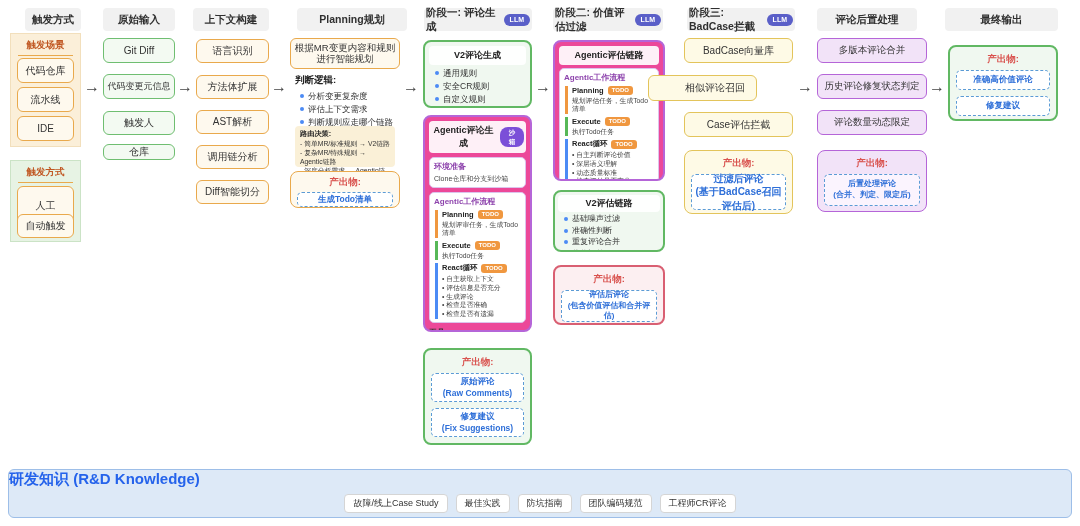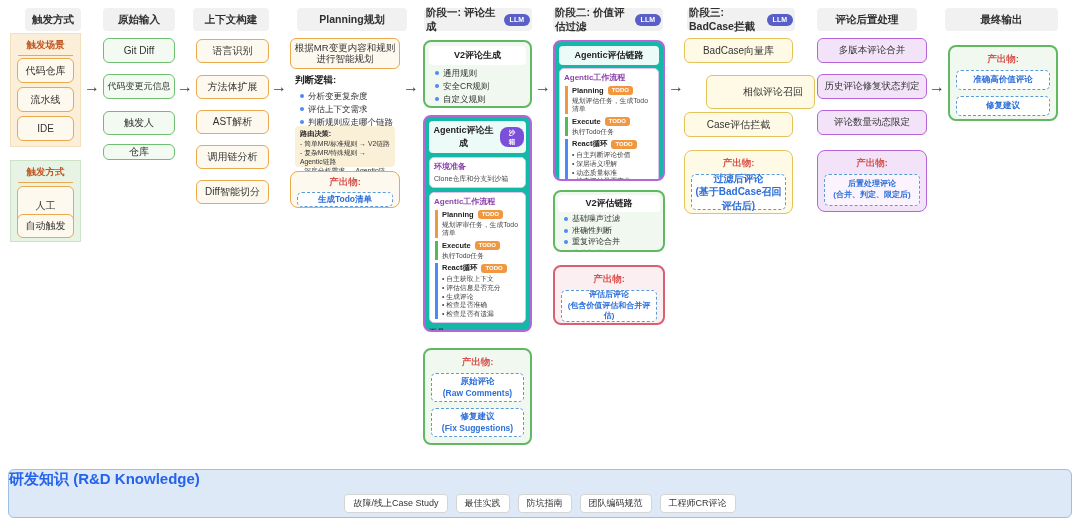--- a/index.html
+++ b/index.html
@@ -12,21 +12,21 @@
   .orange{border:1px solid #E9A94C;background:#FEF9EE;}
   .green-item{border:1px solid #6FBE71;background:#F3FAF2;}
   .yellow{border:1px solid #E3C45B;background:#FEFAE6;}
   .lav{border:1px solid #B565D8;background:#F2E3F8;}
   .group{position:absolute;border-radius:0;box-sizing:border-box;}
   .cream{background:#FBEFD9;border:1px solid #F2DFBC;}
   .greenbg{background:#E7F3E4;border:1px solid #CBE3C6;}
   .group-title{position:absolute;top:5px;left:7px;right:7px;text-align:center;font-weight:bold;font-size:9.5px;color:#C05621;border-bottom:1px solid #E9A94C;padding-bottom:3px;}
   .panel{position:absolute;border-radius:8px;box-sizing:border-box;padding:4px;overflow:hidden;}
   .green2{border:2px solid #61B863;background:#F0F8F0;}
-  .purple2{border:2px solid #B565D8;background:#14b8a6;}
+  .purple2{border:2px solid #B565D8;background:#ec4899;}
   .pink2{border:2px solid #D95F72;background:#FCEFF1;}
   .yellow1{border:1px solid #E3C45B;background:#FEFAE6;}
   .lav1{border:1px solid #B565D8;background:#F2E3F8;}
   .titlebar{background:rgba(255,255,255,0.92);border-radius:4px;text-align:center;font-weight:bold;font-size:9px;padding:3px 2px;display:flex;align-items:center;justify-content:center;gap:4px;color:#222;}
   .sandbox-badge{background:#7B4FD8;color:#fff;font-size:6.5px;font-weight:bold;padding:1px 6px;border-radius:8px;line-height:9px;}
   .bullets{margin:3px 2px 0 6px;}
   .bullet-row{display:flex;align-items:flex-start;gap:4px;font-size:8.5px;margin:2.5px 0;color:#333;text-align:left;line-height:1.25;}
   .dot{width:4px;height:4px;border-radius:50%;background:#4C8BF5;margin-top:3px;flex:none;}
   .subbox{background:#fff;border:1px solid #DCC4EC;border-radius:5px;padding:3px 4px;margin-top:4px;text-align:left;}
   .subbox-title{font-weight:bold;font-size:8px;color:#8E44AD;}
@@ -299,21 +299,21 @@
 
   <div class="panel pink2" style="left:553px;top:265px;width:112px;height:60px;">
     <div class="output-title">产出物:</div>
     <div class="dashed" style="height:32px;font-size:8px;">评估后评论
 (包含价值评估和合并评估)</div>
   </div>
 
   <div class="box yellow" style="left:684px;width:109px;top:38px;height:25px;">
       <span>BadCase向量库</span>
     </div>
-  <div class="box yellow" style="left:706px;width:109px;top:75px;height:34px;padding-left:27px;">
+  <div class="box yellow" style="left:648px;width:109px;top:75px;height:26px;padding-left:27px;">
       <span>相似评论召回</span>
     </div>
   <div class="box yellow" style="left:684px;width:109px;top:112px;height:25px;">
       <span>Case评估拦截</span>
     </div>
   <div class="panel yellow1" style="left:684px;top:150px;width:109px;height:64px;border-radius:8px;">
     <div class="output-title">产出物:</div>
     <div class="dashed" style="height:36px;font-size:10px;">过滤后评论
 (基于BadCase召回评估后)</div>
   </div>

